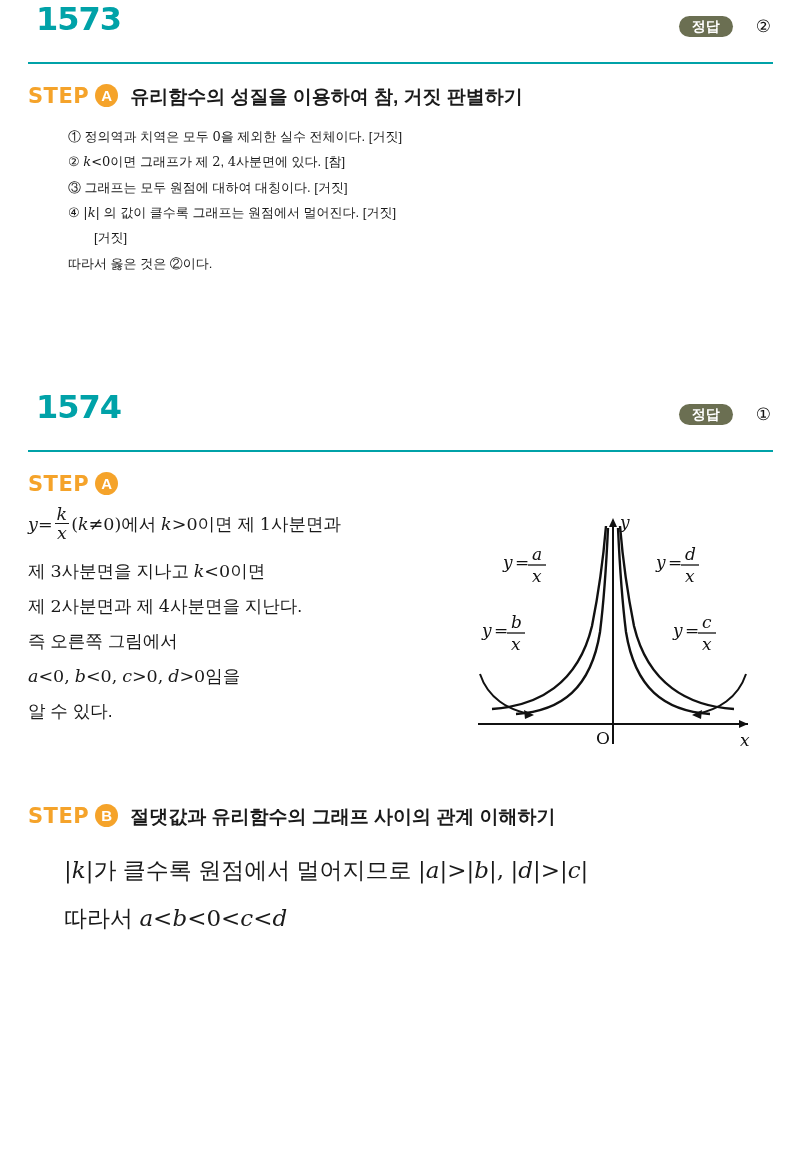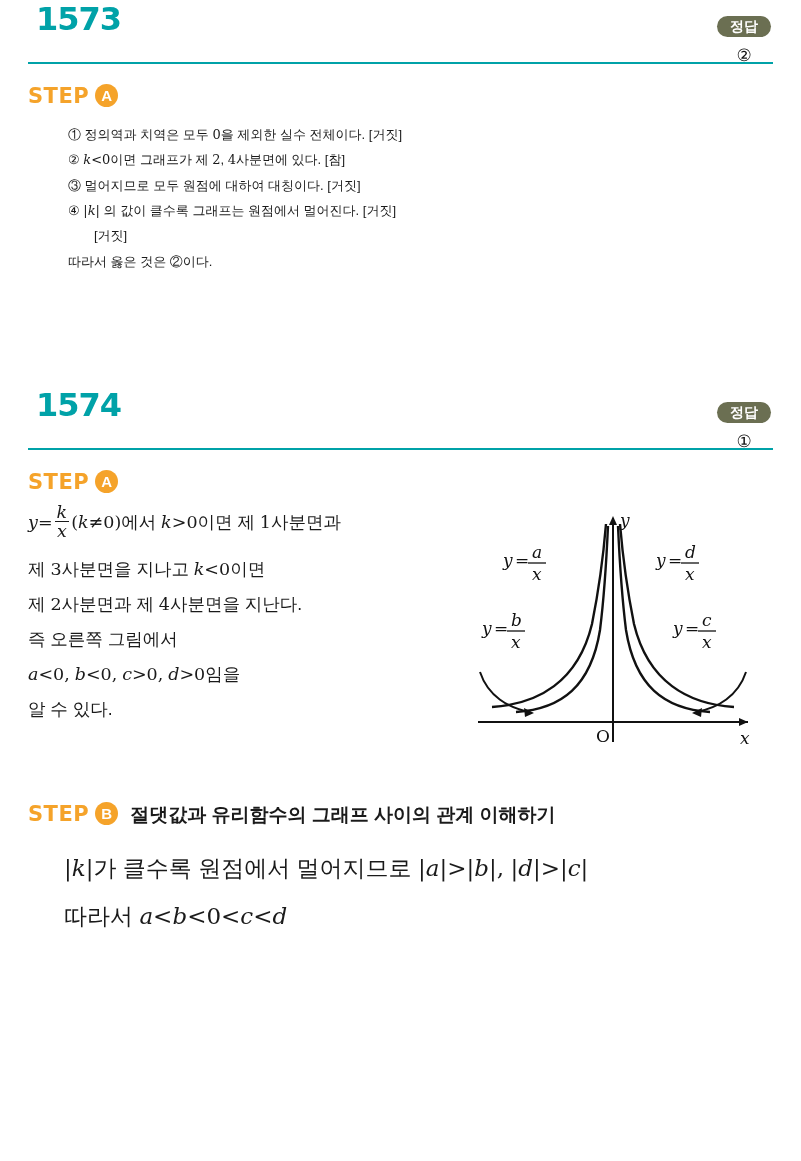--- a/index.html
+++ b/index.html
@@ -40,22 +40,21 @@
     color: #00a2a8;
     letter-spacing: -1px;
     font-family: "DejaVu Sans", sans-serif;
   }
   .answer-wrap {
     position: absolute;
     right: 2px;
     top: 16px;
     display: flex;
     align-items: center;
-    gap: 8px;
-    flex-direction: column;
+    gap: 23px;
   }
   .answer-pill {
     background: #6b6f52;
     color: #ffffff;
     font-size: 14px;
     font-weight: bold;
     border-radius: 11px;
     padding: 3px 13px 4px 13px;
     line-height: 1;
   }
@@ -171,26 +170,27 @@
       <div class="answer-wrap">
         <span class="answer-pill">정답</span>
         <span class="answer-val">②</span>
       </div>
     </div>
     <hr class="rule">
 
     <div class="step-row">
       <span class="step-word">STEP</span>
       <span class="step-badge">A</span>
+      <span class="step-title">유리함수의 성질을 이용하여 참, 거짓 판별하기</span>
     </div>
 
     <div class="body-text">
       <div>① 정의역과 치역은 모두 <span class="mnum">0</span>을 제외한 실수 전체이다. [거짓]</div>
       <div>② <span class="it">k</span><span class="mnum">&lt;0</span>이면 그래프가 제 <span class="mnum">2</span>, <span class="mnum">4</span>사분면에 있다. [참]</div>
-      <div>③ 멀어지므로 모두 원점에 대하여 대칭이다. [거짓]</div>
+      <div>③ 그래프는 모두 원점에 대하여 대칭이다. [거짓]</div>
       <div>④ <span class="mnum">|</span><span class="it">k</span><span class="mnum">|</span> 의 값이 클수록 그래프는 원점에서 멀어진다. [거짓]</div>
       <div class="indent">[거짓]</div>
       <div>따라서 옳은 것은 ②이다.</div>
     </div>
   </section>
 
   <div class="spacer-1573"></div>
 
   <section class="problem">
     <div class="prob-head">

